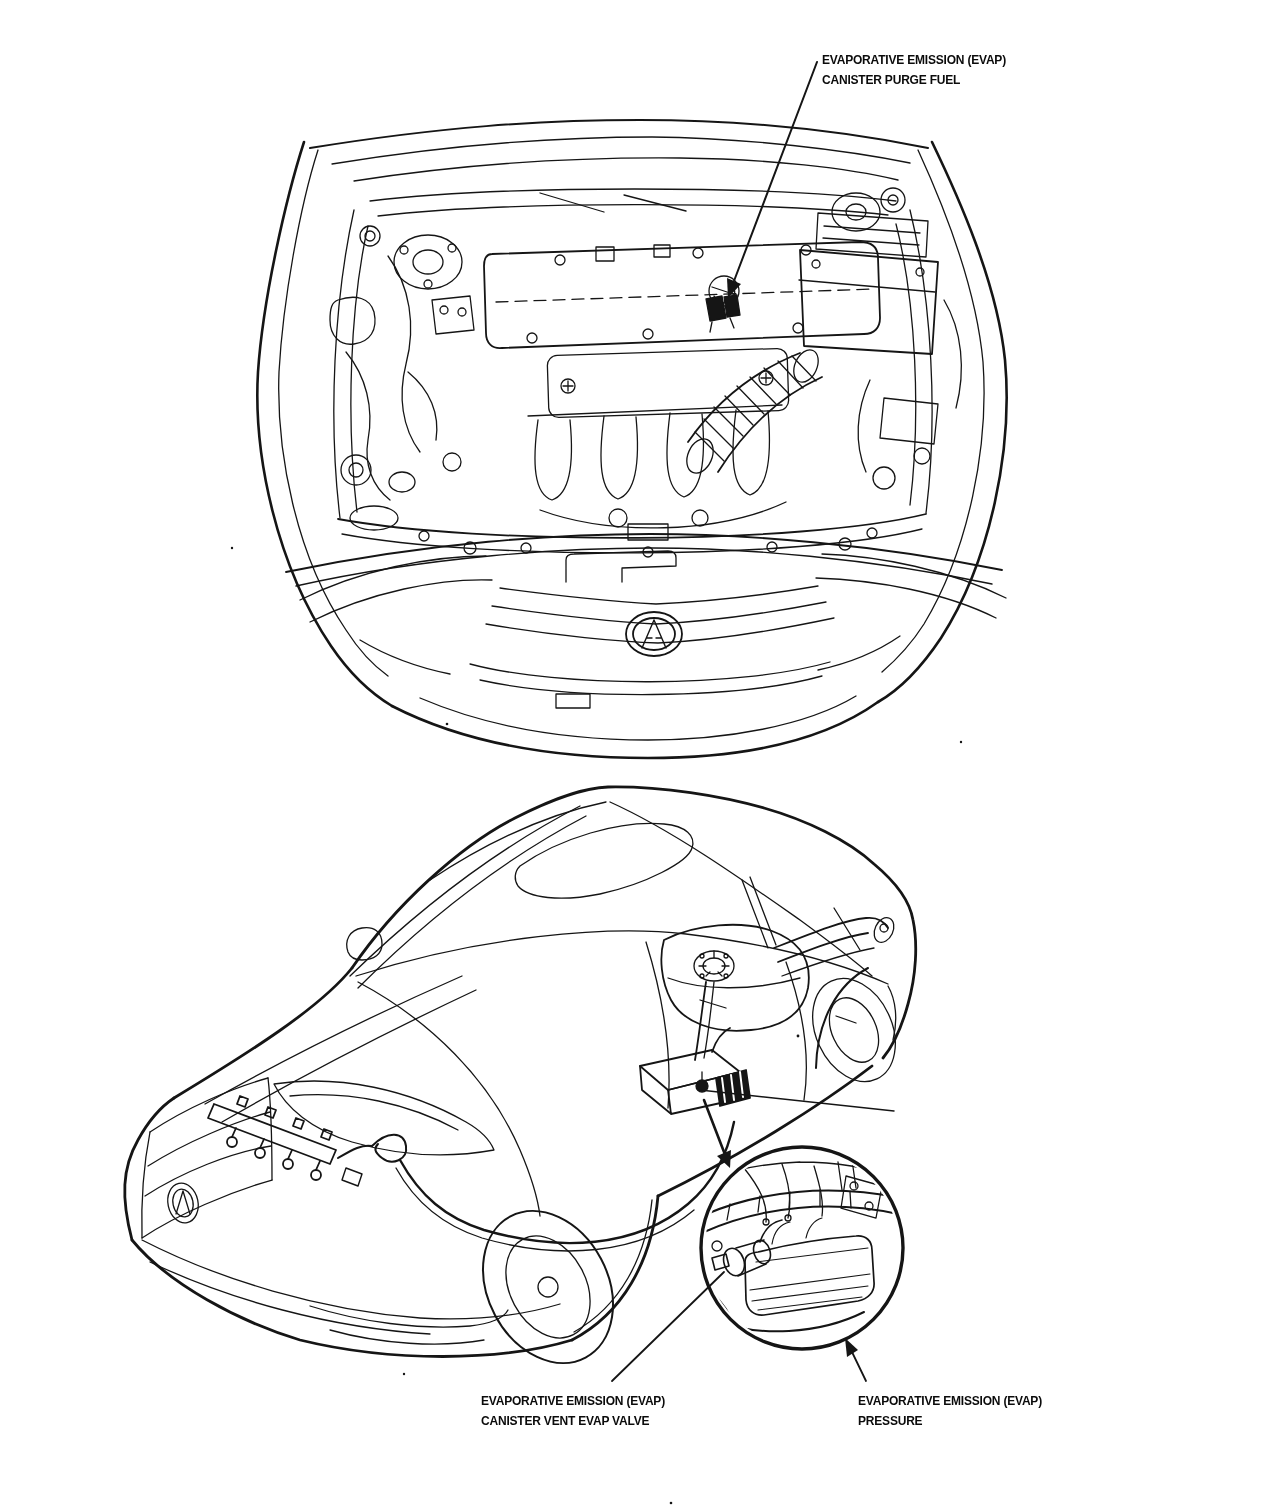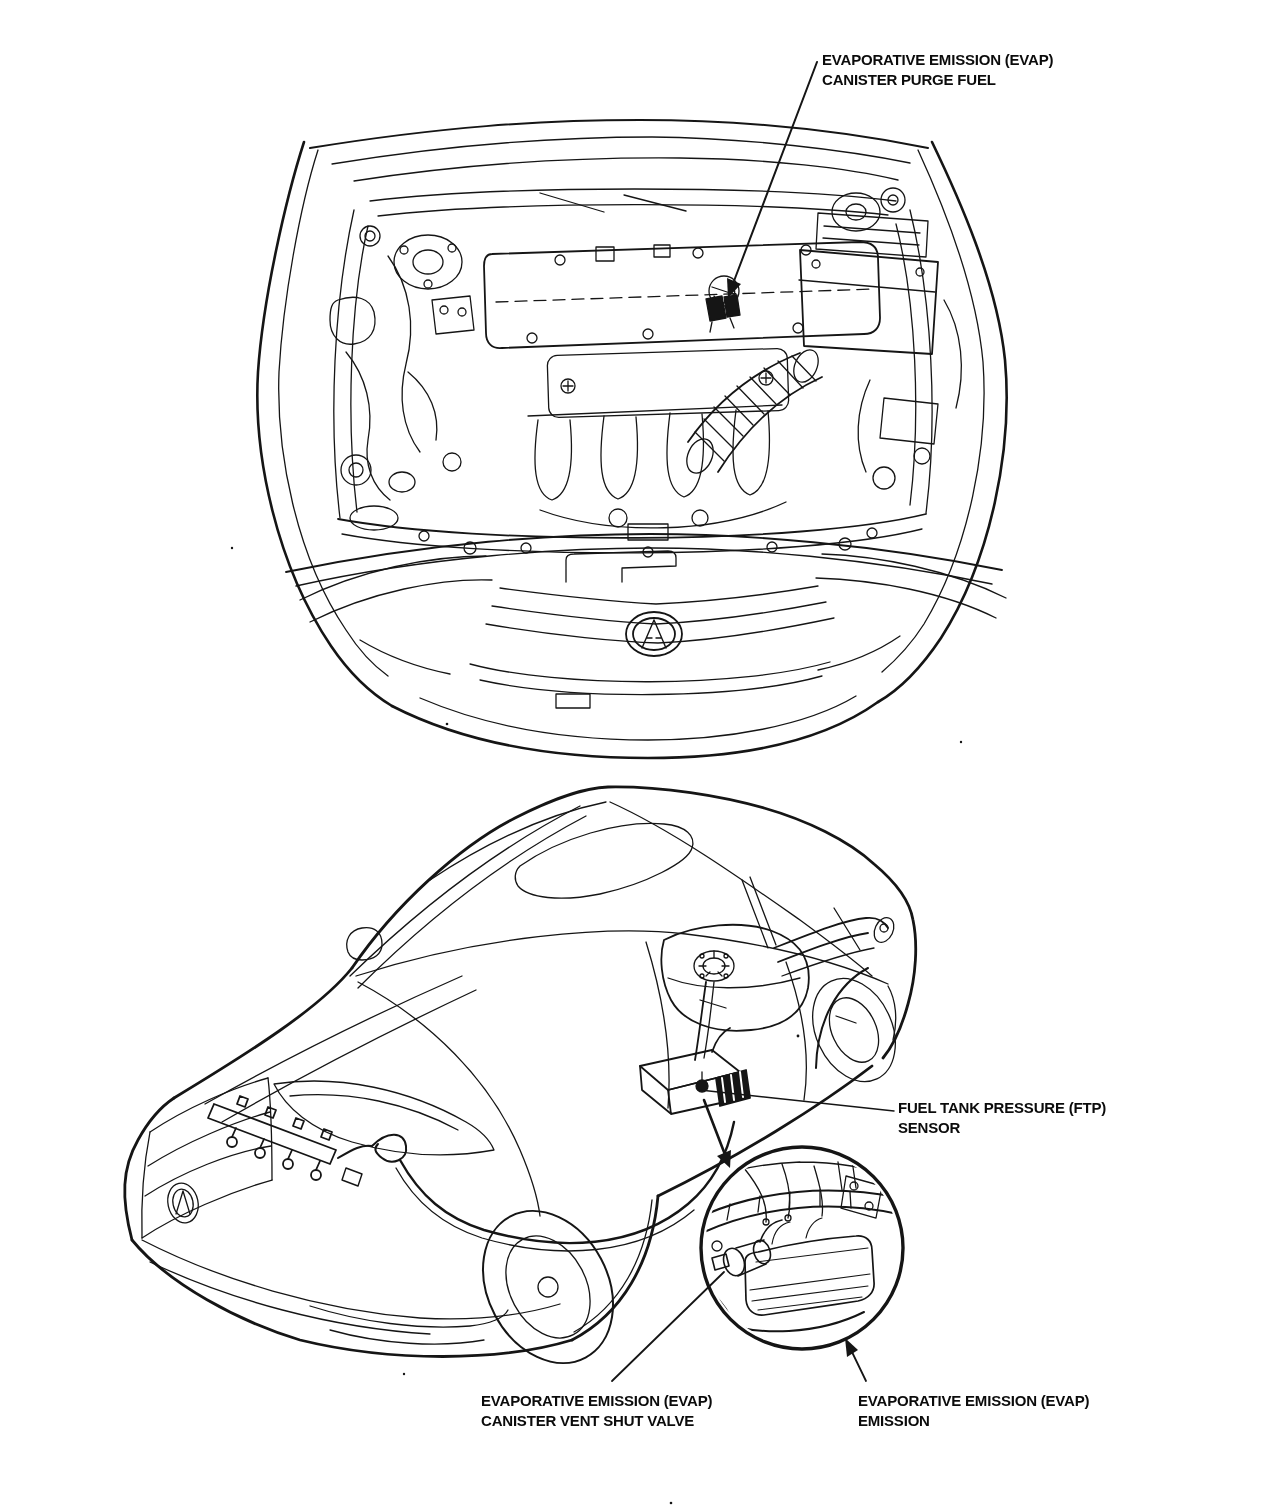--- a/index.html
+++ b/index.html
@@ -7,21 +7,21 @@
     position:relative;
     width:1280px;height:1508px;
     background:#ffffff;
     font-family:"Liberation Sans","DejaVu Sans",sans-serif;
     overflow:hidden;
   }
   svg.art{position:absolute;left:0;top:0;}
   .callout{
     position:absolute;
     font-weight:bold;
-    font-size:15px;
+    font-size:12px;
     line-height:20px;
     letter-spacing:-0.2px;
     color:#0b0b0b;
     white-space:nowrap;
   }
 </style>
 </head>
 <body>
 
 <div id="page">
@@ -372,28 +372,24 @@
     <circle cx="671" cy="1503" r="1.3"></circle>
         <circle cx="404" cy="1374" r="1.2"></circle>
   </g>
 </svg>
 
 <div class="callout" style="left:822px; top:50px;">
   <div>EVAPORATIVE EMISSION (EVAP)</div>
   <div>CANISTER PURGE FUEL</div>
 </div>
 
-<div class="callout" style="left:898px; top:1098px;">
-  <div>FUEL TANK PRESSURE (FTP)</div>
-  <div>SENSOR</div>
-</div>
 
 <div class="callout" style="left:481px; top:1391px;">
   <div>EVAPORATIVE EMISSION (EVAP)</div>
-  <div>CANISTER VENT SHUT VALVE</div>
+  <div>CANISTER VENT EVAP VALVE</div>
 </div>
 
 <div class="callout" style="left:858px; top:1391px;">
   <div>EVAPORATIVE EMISSION (EVAP)</div>
-  <div>EMISSION</div>
+  <div>PRESSURE</div>
 </div>
 
 </div>
 
 </body></html>

